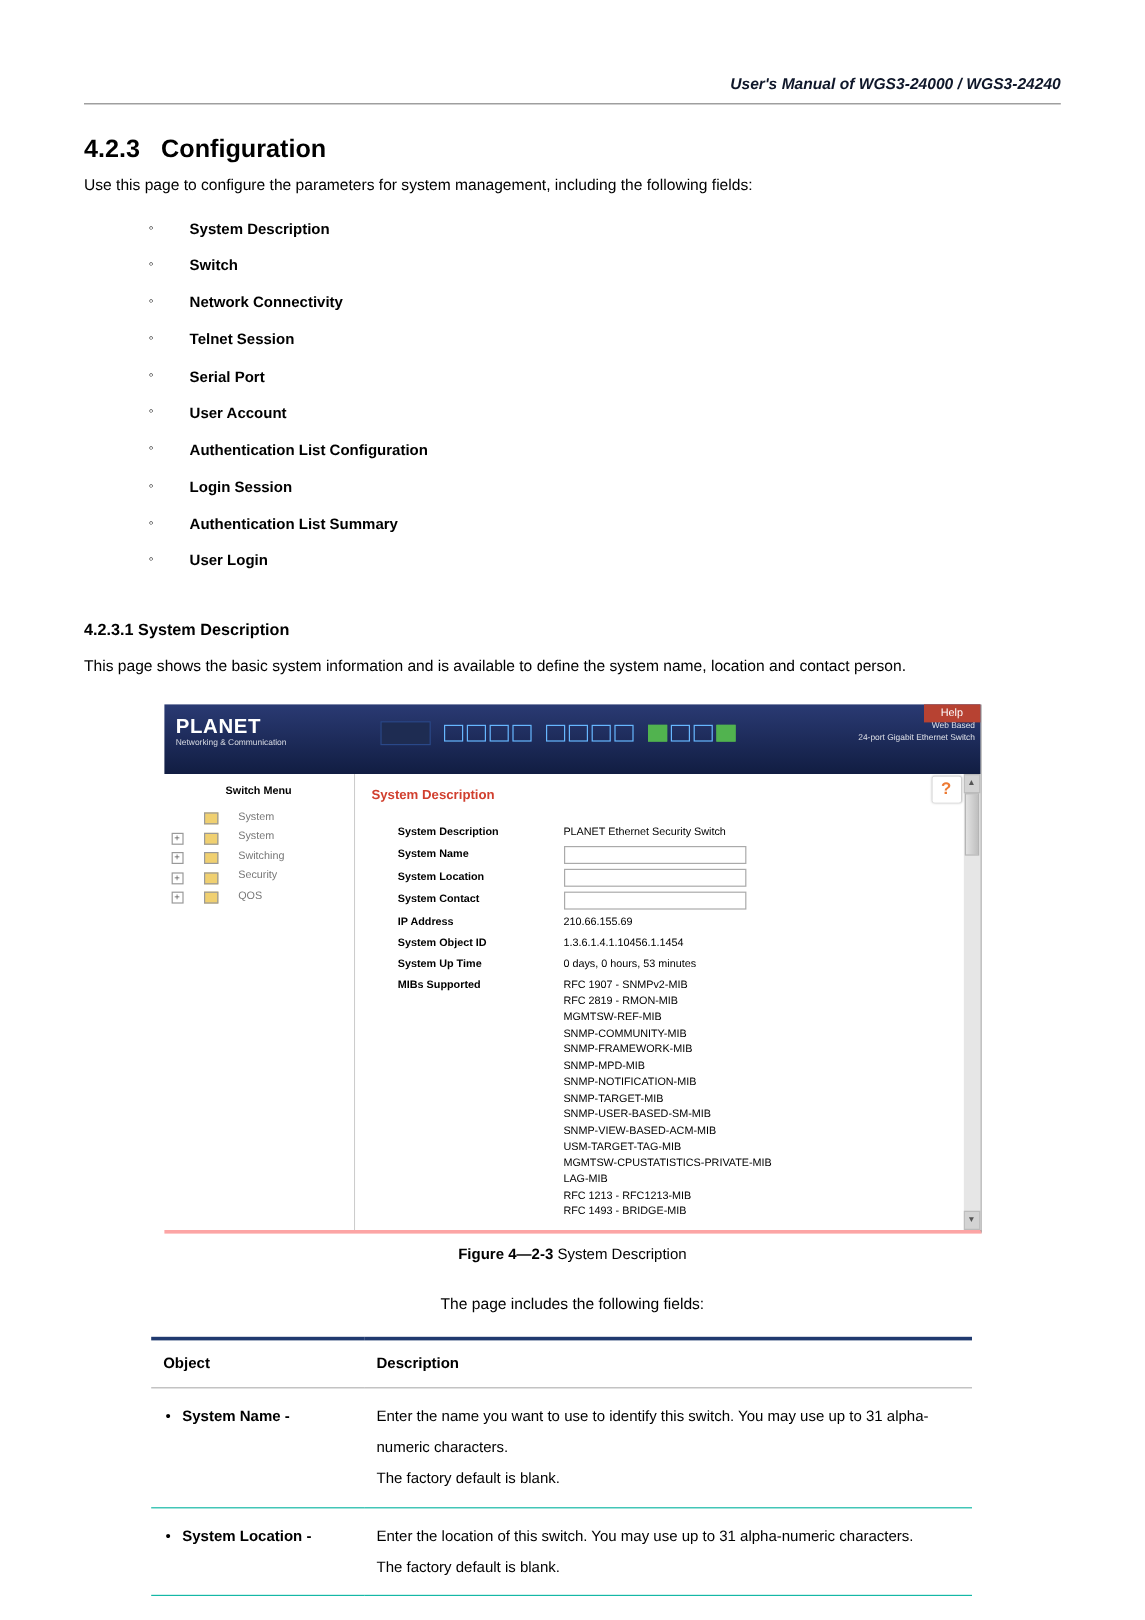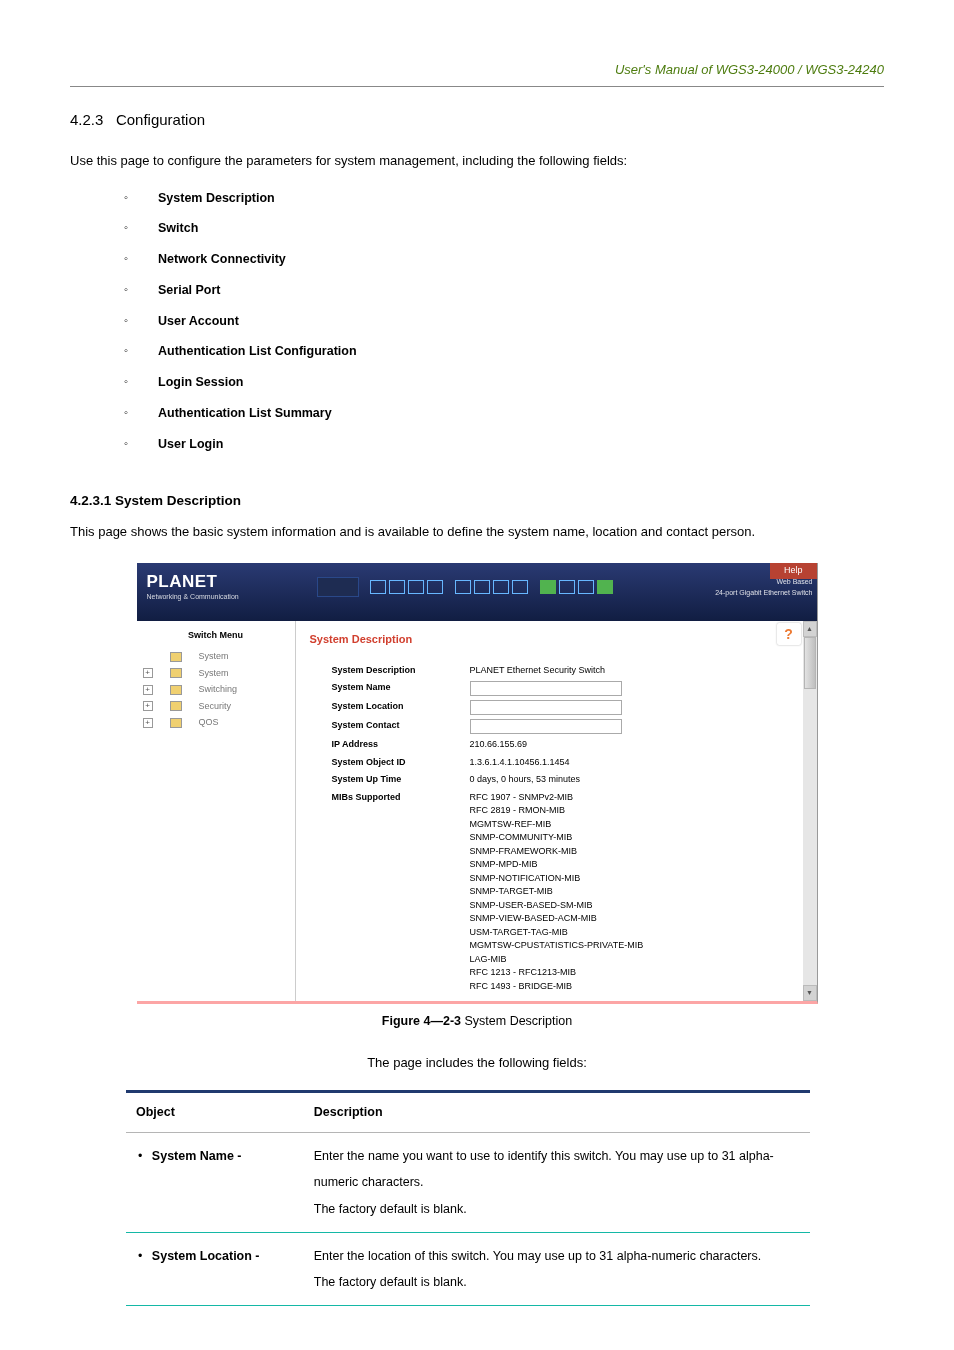--- a/index.html
+++ b/index.html
@@ -7,32 +7,32 @@
     font-size: 13px;
     margin: 0;
     padding: 60px 70px 40px 70px;
     color: #000;
     line-height: 1.5;
     width: 954px;
     box-sizing: border-box;
   }
   .header-line {
     text-align: right;
-    color: #4d7c0f;
+    color: #0f172a;
     font-style: italic;
-    font-weight: normal;
+    font-weight: bold;
     border-bottom: 1px solid #888;
     padding-bottom: 6px;
     margin-bottom: 22px;
     font-size: 13px;
   }
   h2.section {
-    font-size: 15px;
-    font-weight: normal;
-    margin: 0 0 20px 0;
+    font-size: 21px;
+    font-weight: bold;
+    margin: 0 0 4px 0;
   }
   .intro {
     margin-bottom: 12px;
   }
   ol.bullet-list, ul.bullet-list {
     list-style: none;
     padding: 0;
     margin: 0 0 14px 54px;
   }
   ol.bullet-list li, ul.bullet-list li {
@@ -130,21 +130,21 @@
     padding: 8px 4px 20px 4px;
   }
   .sidebar-title {
     font-weight: bold;
     text-align: center;
     font-size: 9px;
     margin-bottom: 6px;
   }
   .tree-item {
     display: flex;
-    align-items: center;
+    align-items: flex-end;
     gap: 17px;
     padding: 1.5px 0 1.5px 2px;
     color: #777;
     font-size: 9px;
   }
   .tree-icon {
     width: 10px; height: 8px;
     border: 1px solid #999;
     background: #f0d070;
     display: inline-block;
@@ -244,20 +244,21 @@
   <span>4.2.3</span>&nbsp;&nbsp;
   <span>Configuration</span>
 </h2>
 
 <div class="intro">Use this page to configure the parameters for system management, including the following fields:</div>
 
 <ol class="bullet-list" id="config-list">
     <li>System Description</li>
     <li>Switch</li>
     <li>Network Connectivity</li>
+    <li>Telnet Session</li>
     <li>Serial Port</li>
     <li>User Account</li>
     <li>Authentication List Configuration</li>
     <li>Login Session</li>
     <li>Authentication List Summary</li>
     <li>User Login</li>
   </ol>
 
 <h3 class="subsection">
   <span>4.2.3.1</span>

